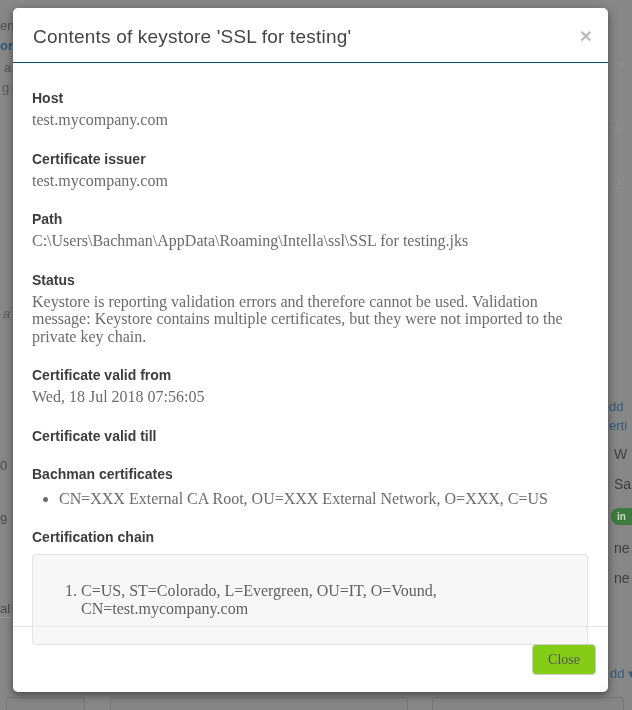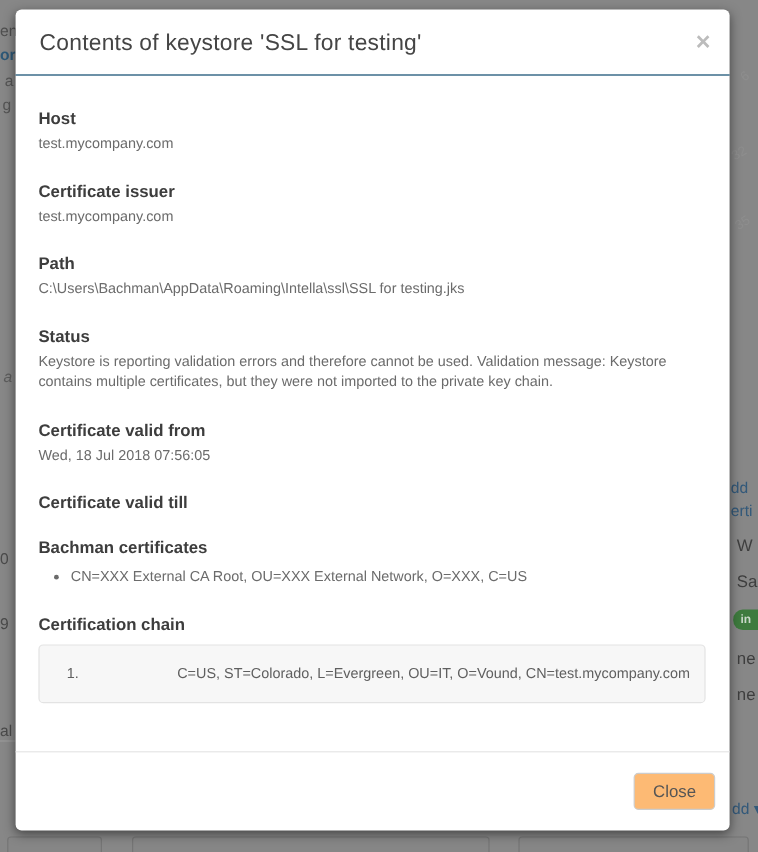--- a/index.html
+++ b/index.html
@@ -62,41 +62,41 @@
     position:absolute;right:16px;top:17px;
     font-size:21px;font-weight:bold;color:#bcbcbc;line-height:21px;
     cursor:pointer;border:none;background:none;padding:0;
   }
   .modal-body{padding:27px 20px 0 19px;}
   .section{margin-bottom:22px;}
   .section-label{
     font-size:14px;font-weight:bold;color:#3d3d3d;margin-bottom:5px;
   }
   .mono{
-    font-family:Liberation Sans, sans-serif;
-    font-size:12px;line-height:17.5px;color:#6b6b6b;
+    font-family:Liberation Serif, serif;
+    font-size:16px;line-height:17.5px;color:#6b6b6b;
   }
   .section-value{max-width:562px;}
   ul.bullet-list{margin:8px 0 0 0;padding-left:27px;list-style:disc;}
   ul.bullet-list li{color:#6b6b6b;}
   .chain-box{
     margin-top:9px;background:#f7f7f7;border:1px solid #e3e3e3;
     border-radius:4px;padding:15px 12px;
   }
-  .chain-box ol{margin:0;padding-left:24px;list-style:decimal;text-align:right;}
+  .chain-box ol{margin:12px;padding-left:24px;list-style:decimal;}
   .chain-box li{color:#5f5f5f;}
   .modal-footer{
     position:absolute;left:0;right:0;bottom:0;height:66px;
     border-top:1px solid #e5e5e5;
     display:flex;align-items:center;justify-content:flex-end;
     padding-right:12px;box-sizing:border-box;
   }
   .btn-close{
-    background:#fdba74;border:1px solid #cccccc;border-radius:4px;
-    color:#555555;font-size:14px;font-family:Liberation Sans, sans-serif;
+    background:#84cc16;border:1px solid #cccccc;border-radius:4px;
+    color:#555555;font-size:14px;font-family:Liberation Serif, serif;
     padding:6px 15px;cursor:pointer;line-height:17px;
   }
 </style>
 </head>
 <body>
 
 <div>
   <span class="bg-frag f-l1">en</span>
   <span class="bg-frag f-l2">or</span>
   <span class="bg-frag f-l3">a</span>

